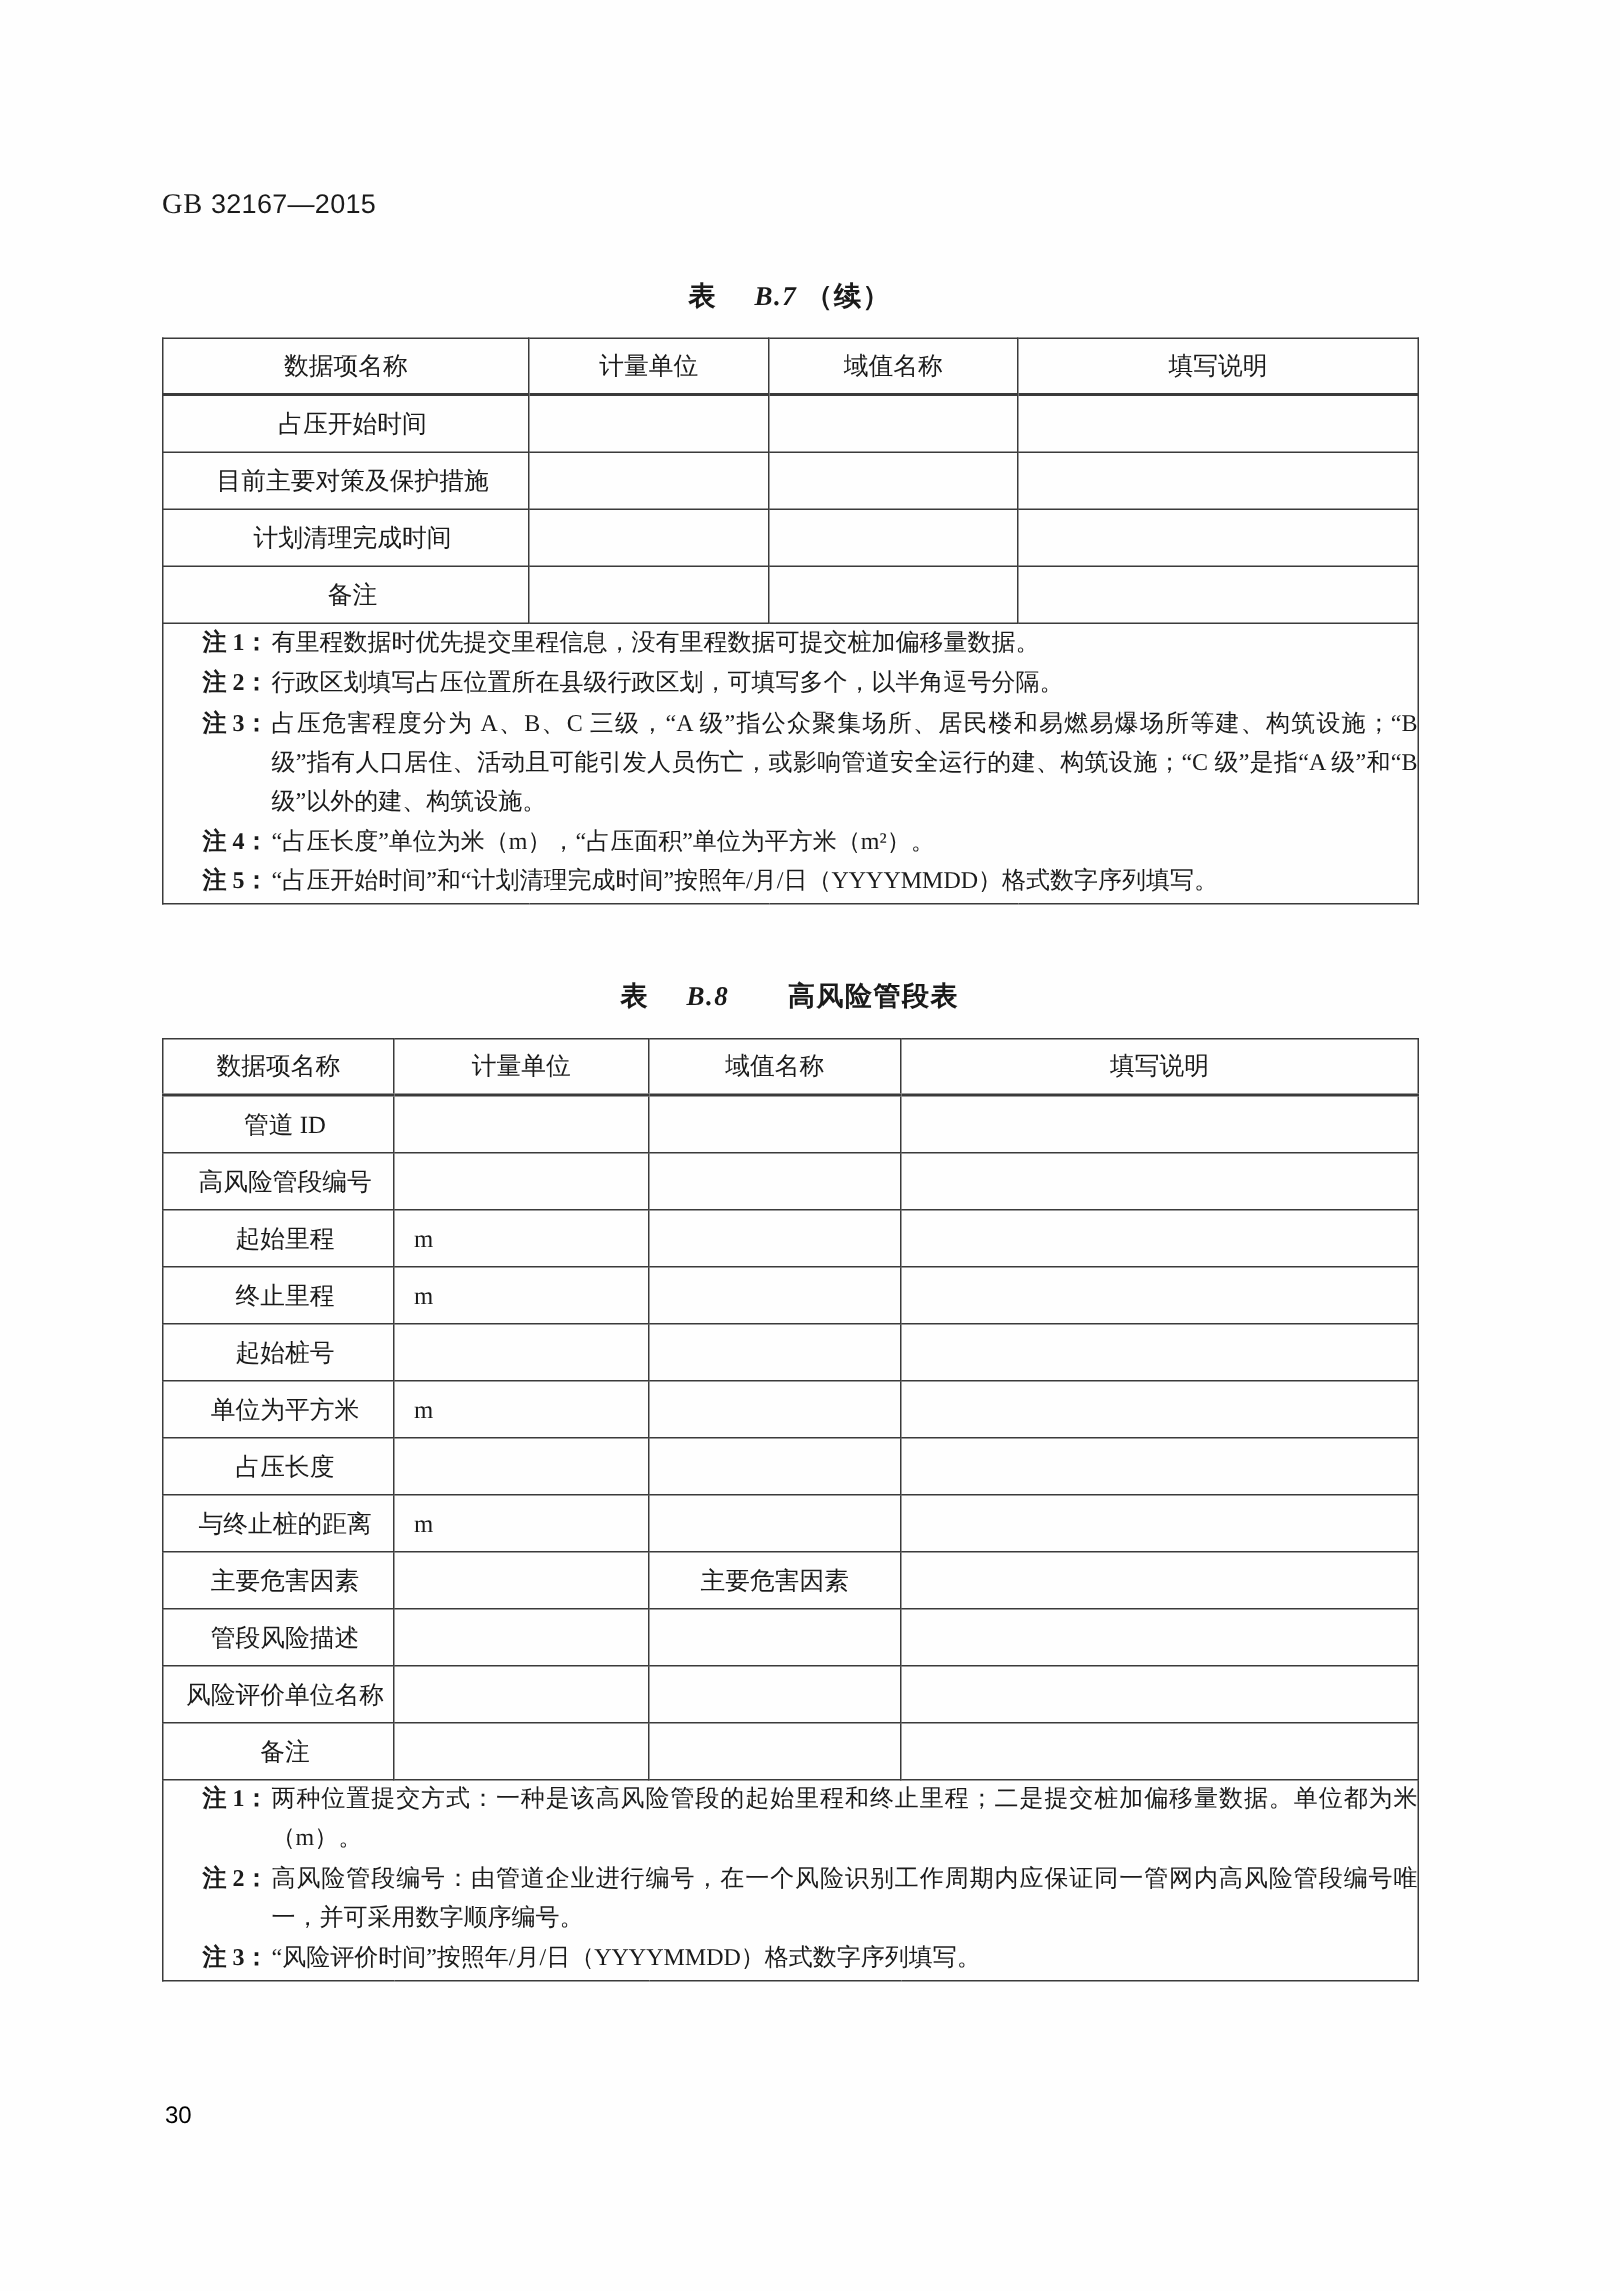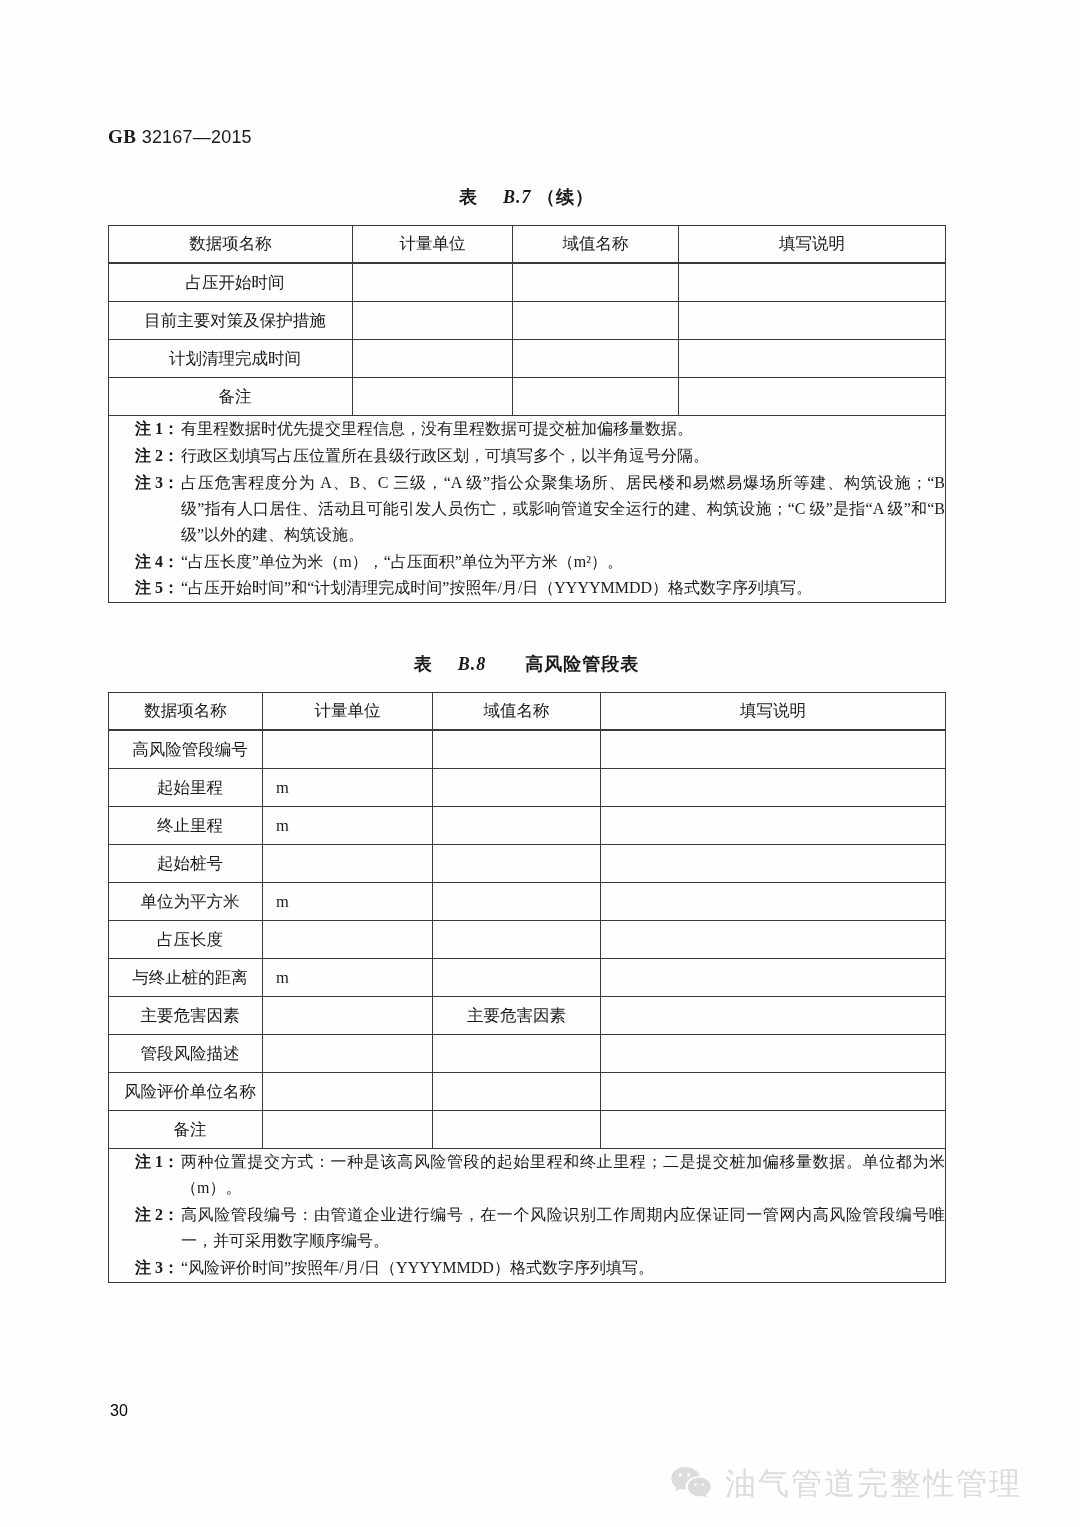--- a/index.html
+++ b/index.html
@@ -24,21 +24,21 @@
   
   .doc-header {
     position: absolute;
     left: 108px;
     top: 126px;
     font-size: 19px;
     letter-spacing: 0.5px;
     white-space: nowrap;
   }
   .doc-header .std-code {
-    font-weight: bold;
+    font-weight: normal;
     font-family: "Liberation Serif", serif;
   }
   .doc-header .std-num {
     font-family: "Liberation Sans", sans-serif;
     font-size: 18px;
     letter-spacing: 0.2px;
   }
 
   
   .table-block { position: absolute; left: 108px; width: 837px; }
@@ -255,20 +255,26 @@
       <thead>
         <tr>
           <th>数据项名称</th>
           <th>计量单位</th>
           <th>域值名称</th>
           <th>填写说明</th>
         </tr>
       </thead>
       <tbody>
         <tr>
+          <td class="c-name">管道 ID</td>
+          <td class="c-unit"></td>
+          <td class="c-domain"></td>
+          <td class="c-desc"></td>
+        </tr>
+        <tr>
           <td class="c-name">高风险管段编号</td>
           <td class="c-unit"></td>
           <td class="c-domain"></td>
           <td class="c-desc"></td>
         </tr>
         <tr>
           <td class="c-name">起始里程</td>
           <td class="c-unit">m</td>
           <td class="c-domain"></td>
           <td class="c-desc"></td>
@@ -342,27 +348,14 @@
               <span class="note-text">“风险评价时间”按照年/月/日（YYYYMMDD）格式数字序列填写。</span>
             </div>
           </td>
         </tr>
       </tbody>
     </table>
   </div>
 
   <div class="page-number">30</div>
 
-  <div class="watermark">
-    <span>
-      <svg class="wechat-icon" viewBox="0 0 64 56" xmlns="http://www.w3.org/2000/svg" aria-hidden="true">
-        <path d="M22.5 3C11.6 3 3 10.6 3 19.9c0 5.3 2.9 10 7.4 13.1L8.6 39l6.9-3.5c2.2.6 4.6 1 7 1 .6 0 1.2 0 1.8-.1-.4-1.3-.6-2.6-.6-4 0-8.8 8.6-15.9 19.3-15.9.7 0 1.3 0 2 .1C43.6 8.9 34 3 22.5 3z" fill="#dcdcdc"></path>
-        <circle cx="16.2" cy="14.6" r="2.4" fill="#ffffff"></circle>
-        <circle cx="28.6" cy="14.6" r="2.4" fill="#ffffff"></circle>
-        <path d="M61 32.4c0-7.6-7.5-13.8-16.8-13.8S27.4 24.8 27.4 32.4s7.5 13.8 16.8 13.8c1.9 0 3.8-.3 5.5-.8l5.6 2.9-1.4-4.9c4.3-2.5 7.1-6.5 7.1-11z" fill="#dcdcdc"></path>
-        <circle cx="38.6" cy="28.8" r="1.9" fill="#ffffff"></circle>
-        <circle cx="49.2" cy="28.8" r="1.9" fill="#ffffff"></circle>
-      </svg>
-    </span>
-    <span class="wm-text">油气管道完整性管理</span>
-  </div>
 
 </div>
 
 </body></html>

